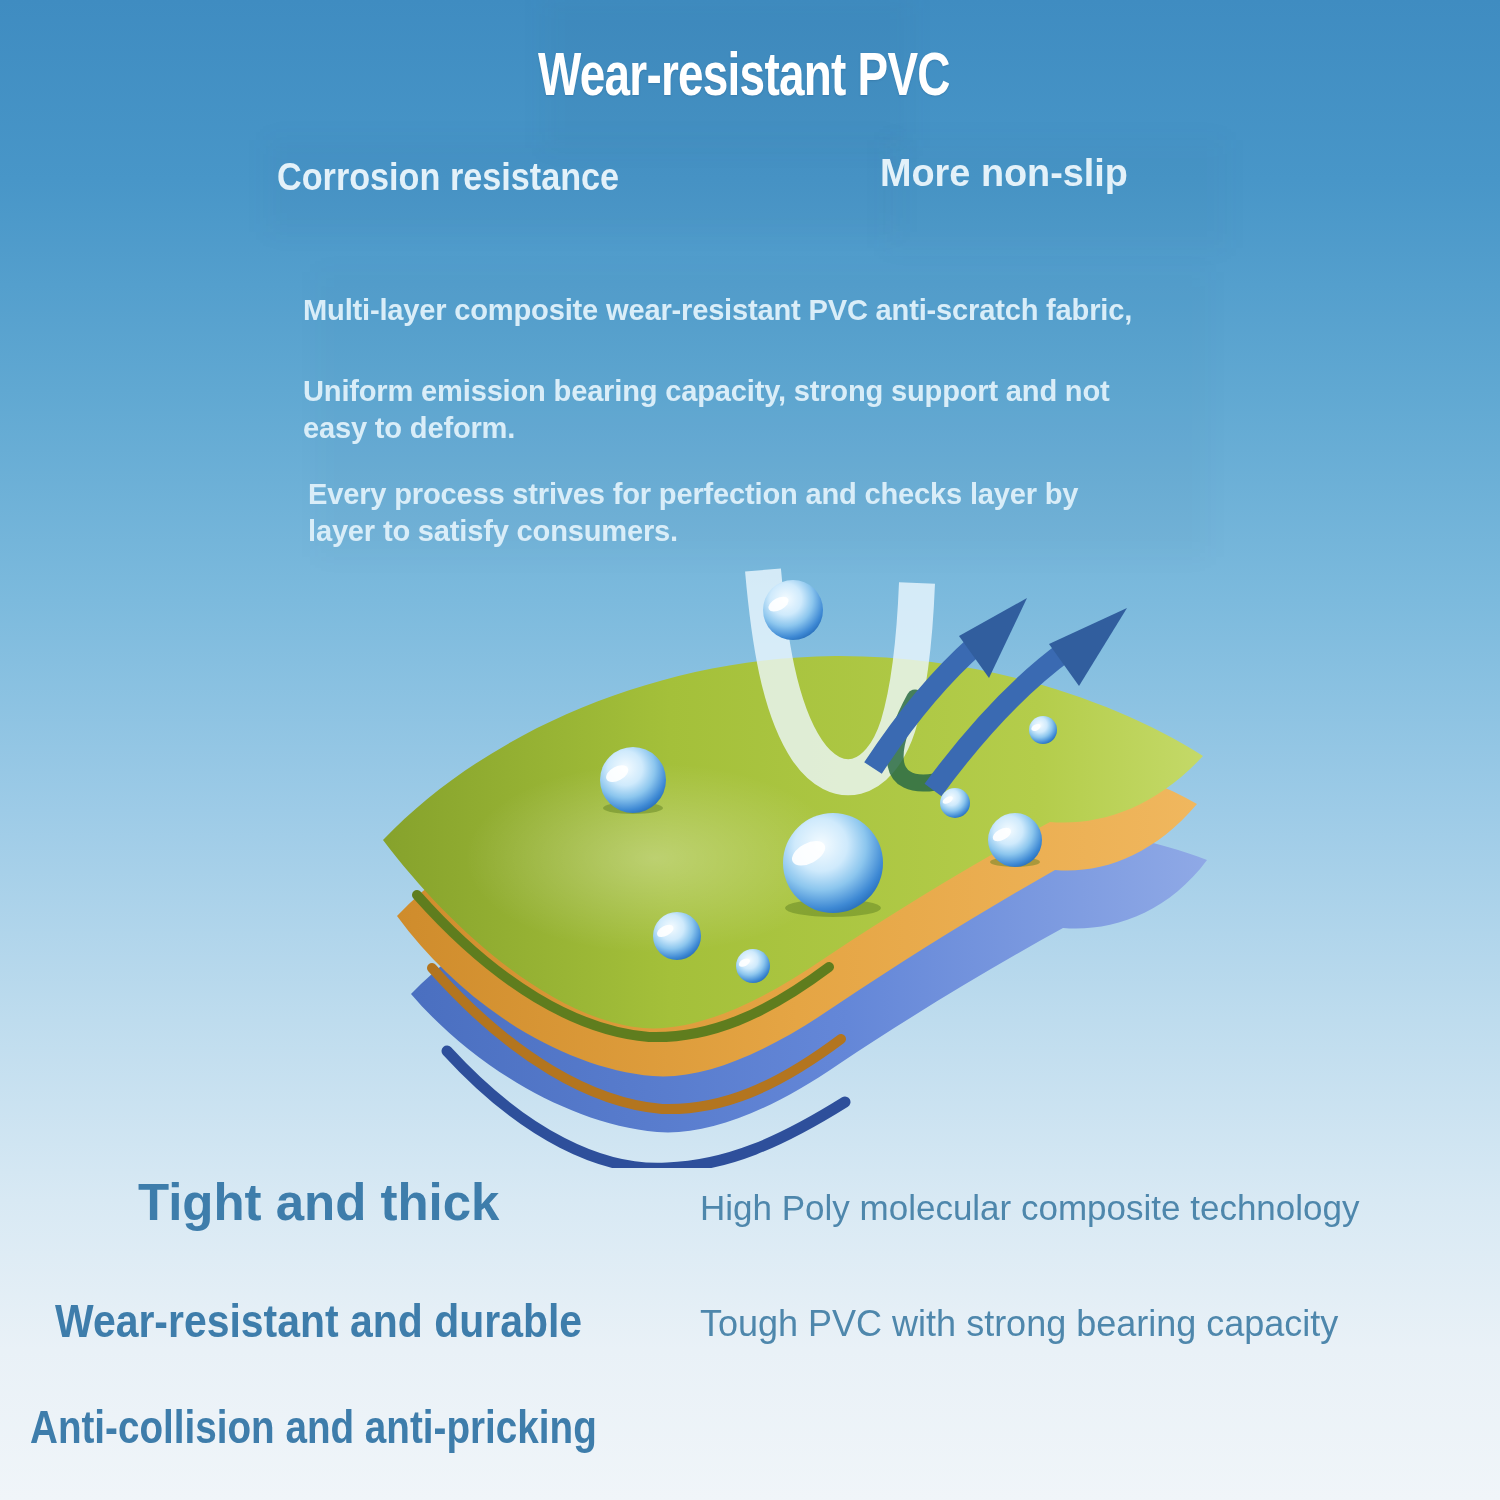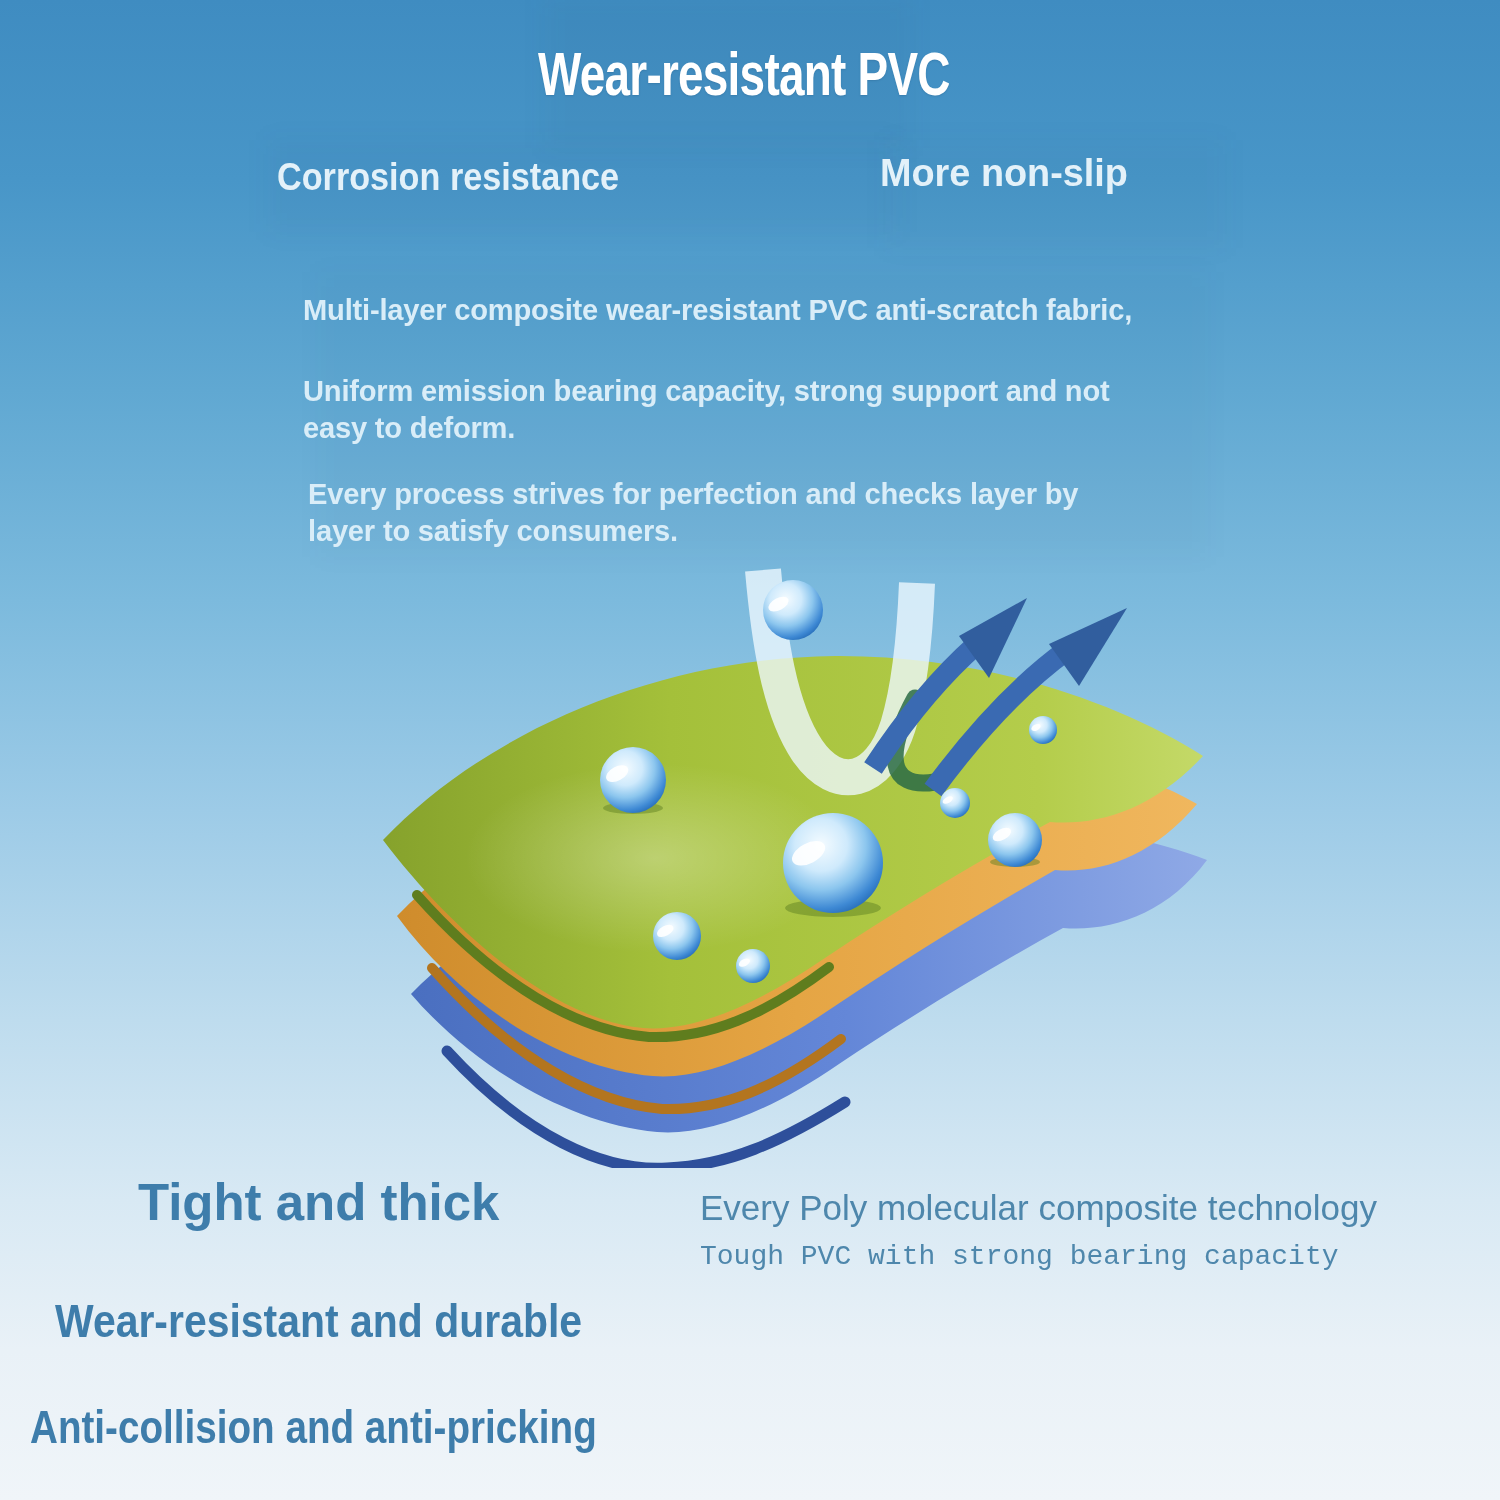--- a/index.html
+++ b/index.html
@@ -164,20 +164,20 @@
           <ellipse cx="-9" cy="-11" rx="10" ry="5.5" fill="#fff" opacity="0.9" transform="rotate(-28)"></ellipse>
         </g>
       <g transform="translate(688,172)">
           <circle r="14" fill="url(#gDrop)"></circle>
           <ellipse cx="-5" cy="-5.5" rx="5" ry="3" fill="#fff" opacity="0.9" transform="rotate(-28)"></ellipse>
         </g>
     </g>
   </svg>
 
   <div class="feat-title" style="left:138px;top:1172px;font-size:52px;transform:scaleX(.98);">Tight and thick</div>
-  <div class="feat-desc" style="left:700px;top:1188px;font-size:35px;">Every Poly molecular composite technology</div>
+  <div class="feat-desc" style="left:700px;top:1188px;font-size:35px;">High Poly molecular composite technology</div>
 
   <div class="feat-title" style="left:55px;top:1294px;font-size:46px;transform:scaleX(.89);">Wear-resistant and durable</div>
-  <div class="feat-desc" style="left:700px;top:1241px;font-size:28px;font-family:Liberation Mono, monospace;">Tough PVC with strong bearing capacity</div>
+  <div class="feat-desc" style="left:700px;top:1303px;font-size:36px;">Tough PVC with strong bearing capacity</div>
 
   <div class="feat-title" style="left:30px;top:1400px;font-size:46px;transform:scaleX(.84);">Anti-collision and anti-pricking</div>
 
 </div>
 
 </body></html>

